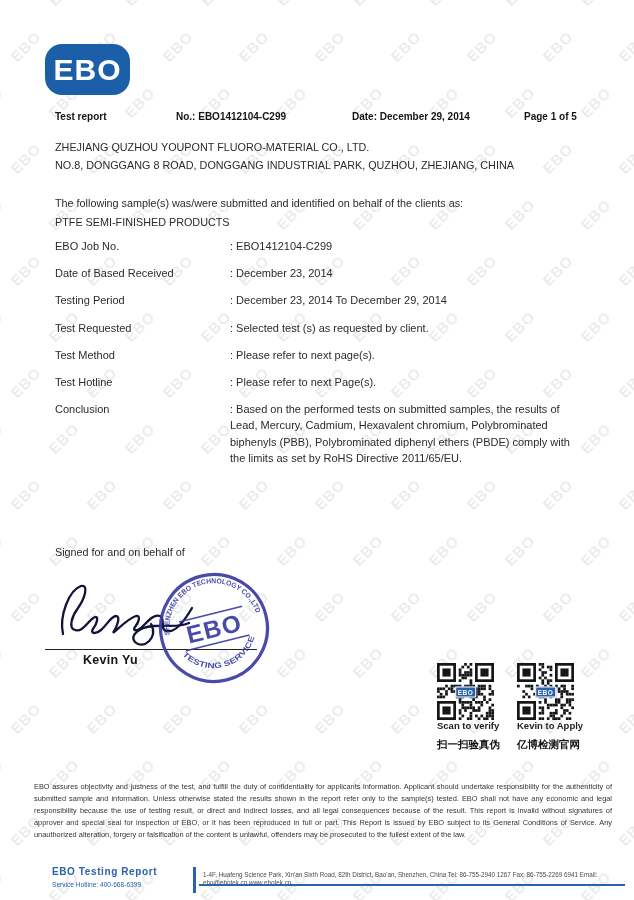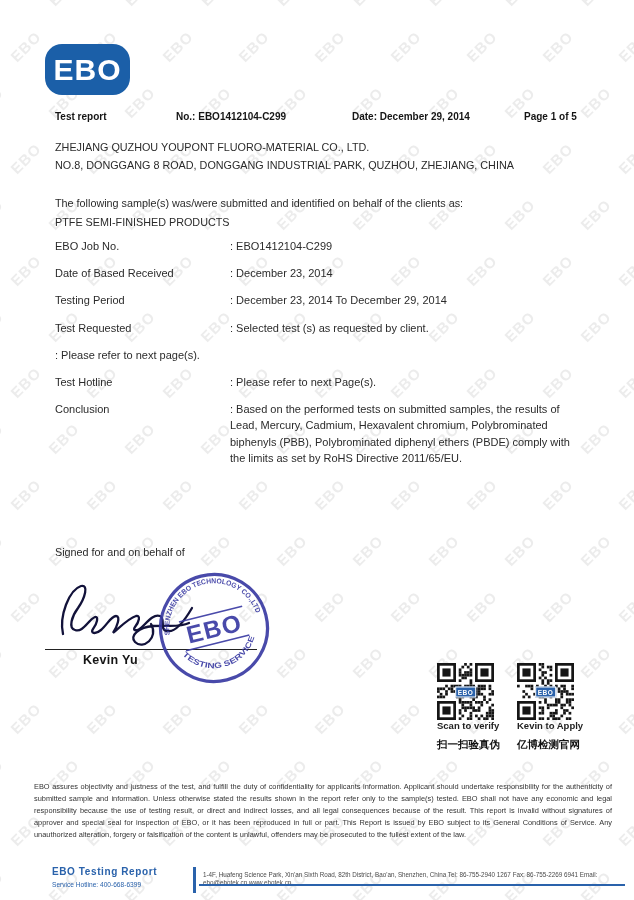--- a/index.html
+++ b/index.html
@@ -245,20 +245,21 @@
     </div>
     <div class="row">
       <span class="lbl">Testing Period</span>
       <span class="val">: December 23, 2014 To December 29, 2014</span>
     </div>
     <div class="row">
       <span class="lbl">Test Requested</span>
       <span class="val">: Selected test (s) as requested by client.</span>
     </div>
     <div class="row">
+      <span class="lbl">Test Method</span>
       <span class="val">: Please refer to next page(s).</span>
     </div>
     <div class="row">
       <span class="lbl">Test Hotline</span>
       <span class="val">: Please refer to next Page(s).</span>
     </div>
     <div class="row">
       <span class="lbl">Conclusion</span>
       <span class="val">: Based on the performed tests on submitted samples, the results of Lead, Mercury, Cadmium, Hexavalent chromium, Polybrominated biphenyls (PBB), Polybrominated diphenyl ethers (PBDE) comply with the limits as set by RoHS Directive 2011/65/EU.</span>
     </div>

